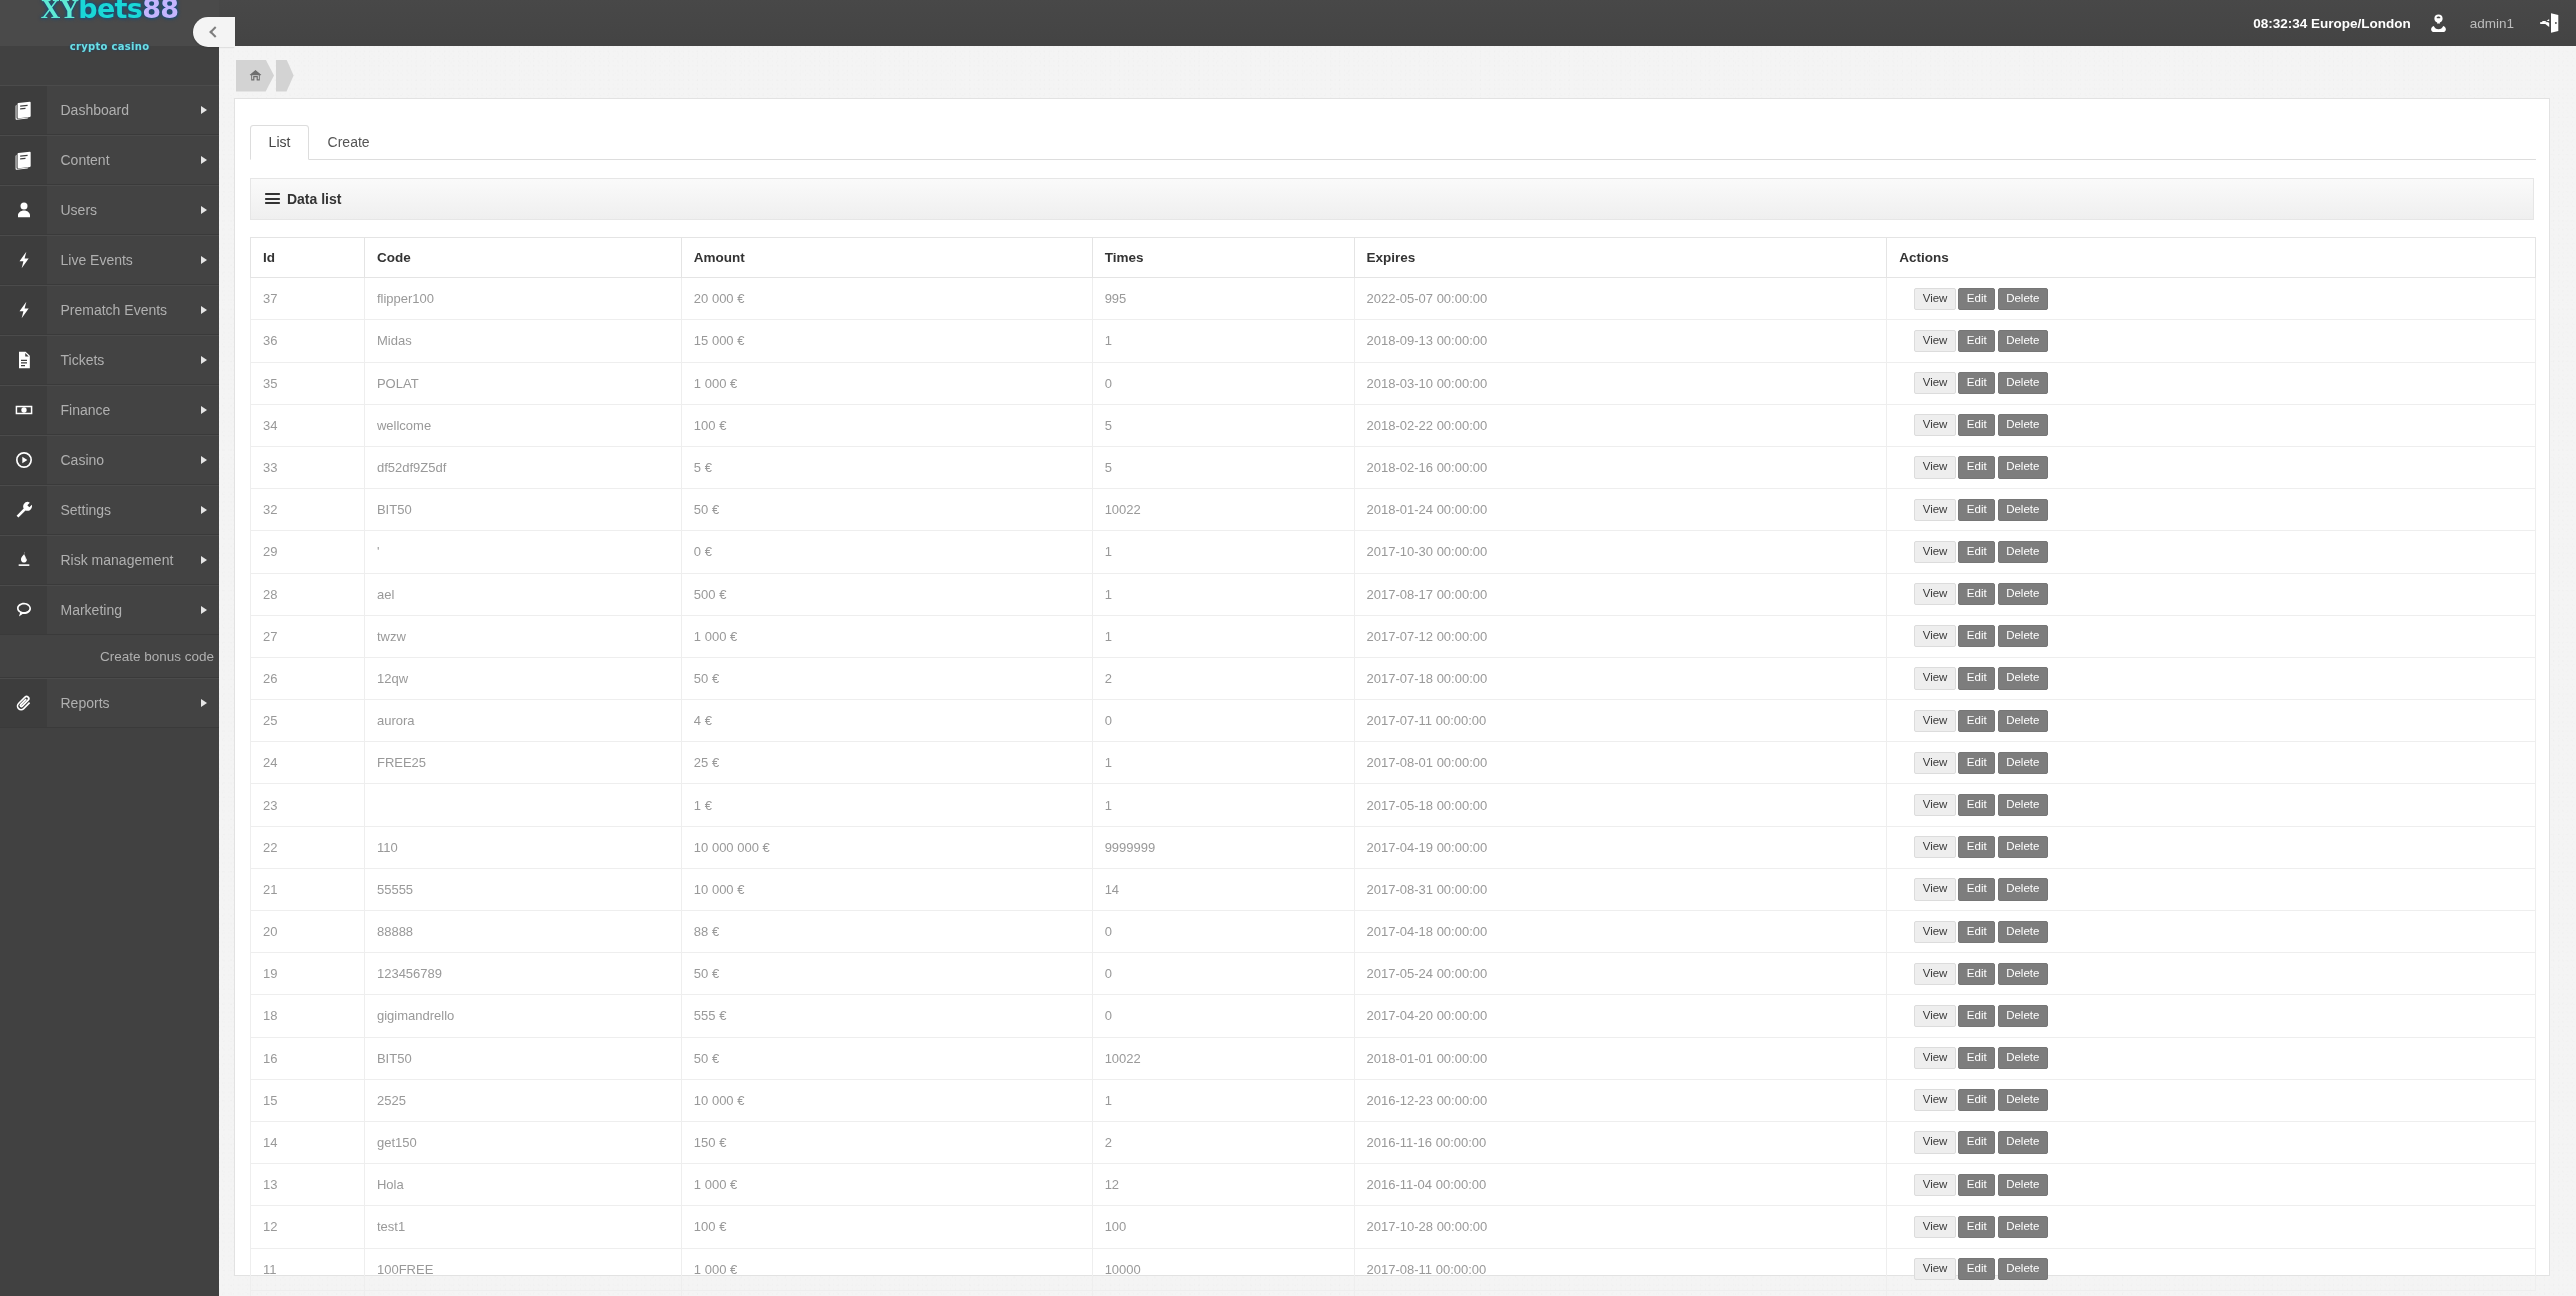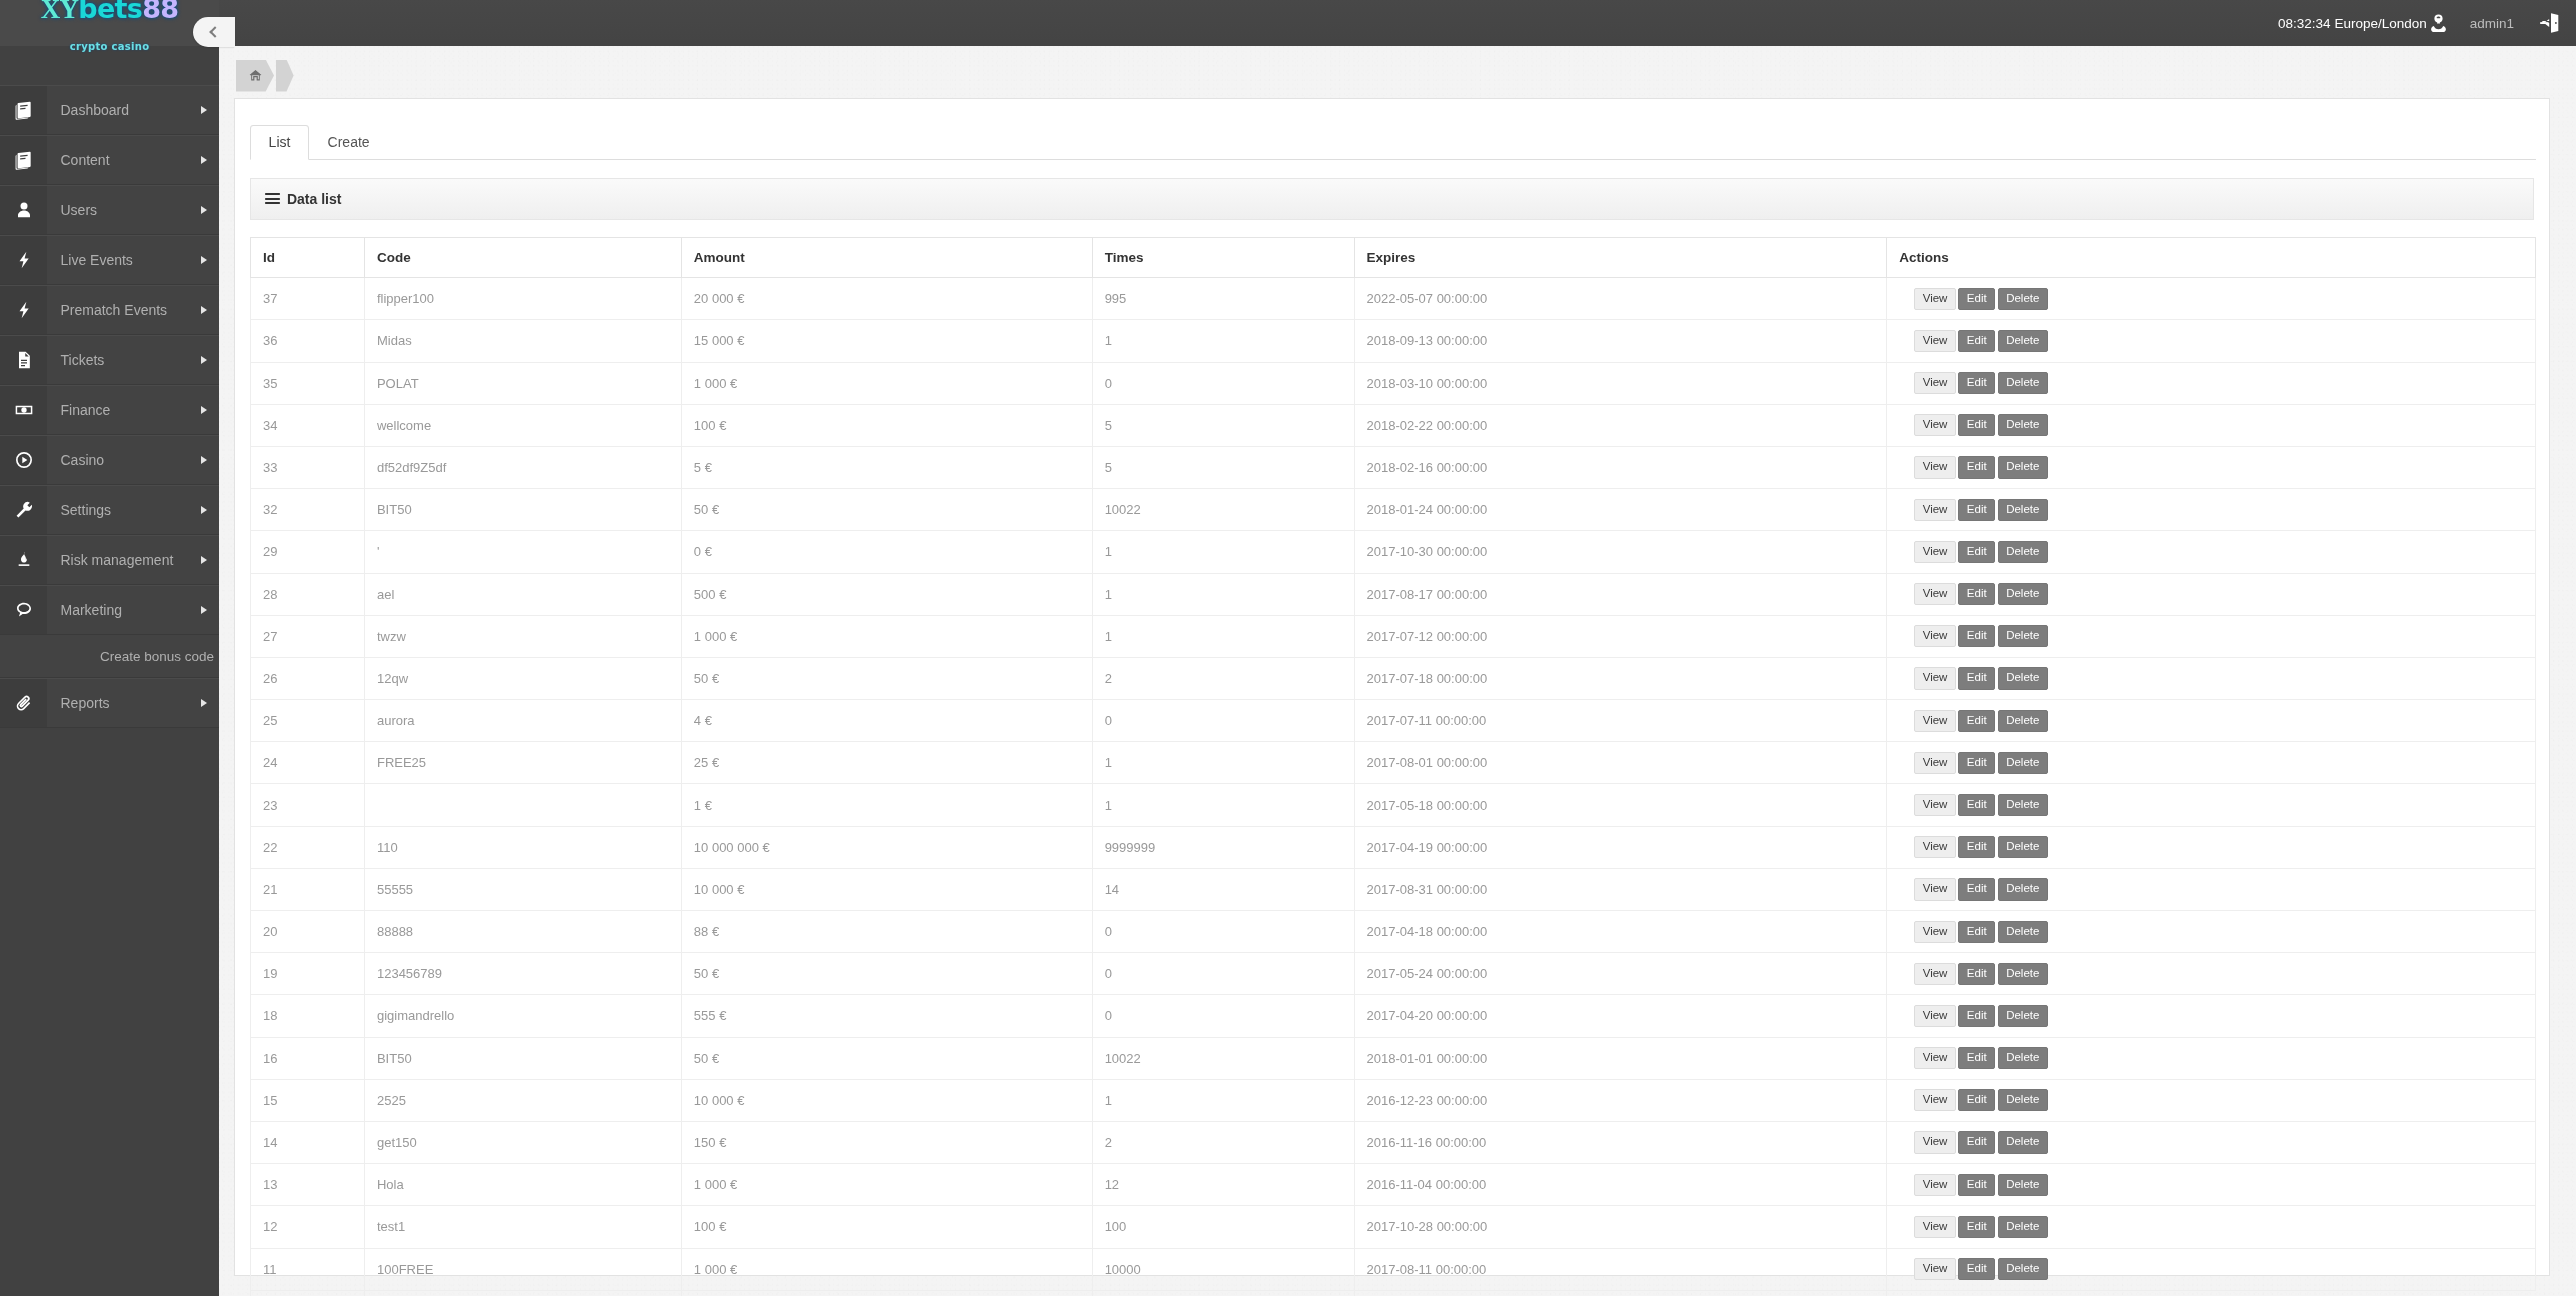--- a/index.html
+++ b/index.html
@@ -39,22 +39,22 @@
     letter-spacing: 0.3px; margin-top: 19px;
     font-family: "DejaVu Sans", sans-serif;
     text-shadow: 0 0 2px #0e4e80;
   }
 
   #topright {
     position: absolute; top: 0; right: 0; height: 46px;
     display: flex; align-items: center; gap: 0px; padding-right: 15px;
   }
   #clock {
-    color: #ffffff; font-size: 13.5px; font-weight: 400;
-    white-space: nowrap;
+    color: #ffffff; font-size: 13.5px; font-weight: 700;
+    margin-right: 16px; white-space: nowrap;
   }
   #user-block {
     display: flex; align-items: center; gap: 20px; margin-right: 23px;
   }
   #username { color: #bdbdbd; font-size: 13.5px; }
   #logout-icon { display: flex; align-items: center; }
 
   
   #sidebar {
     position: absolute; top: 46px; left: 0;

